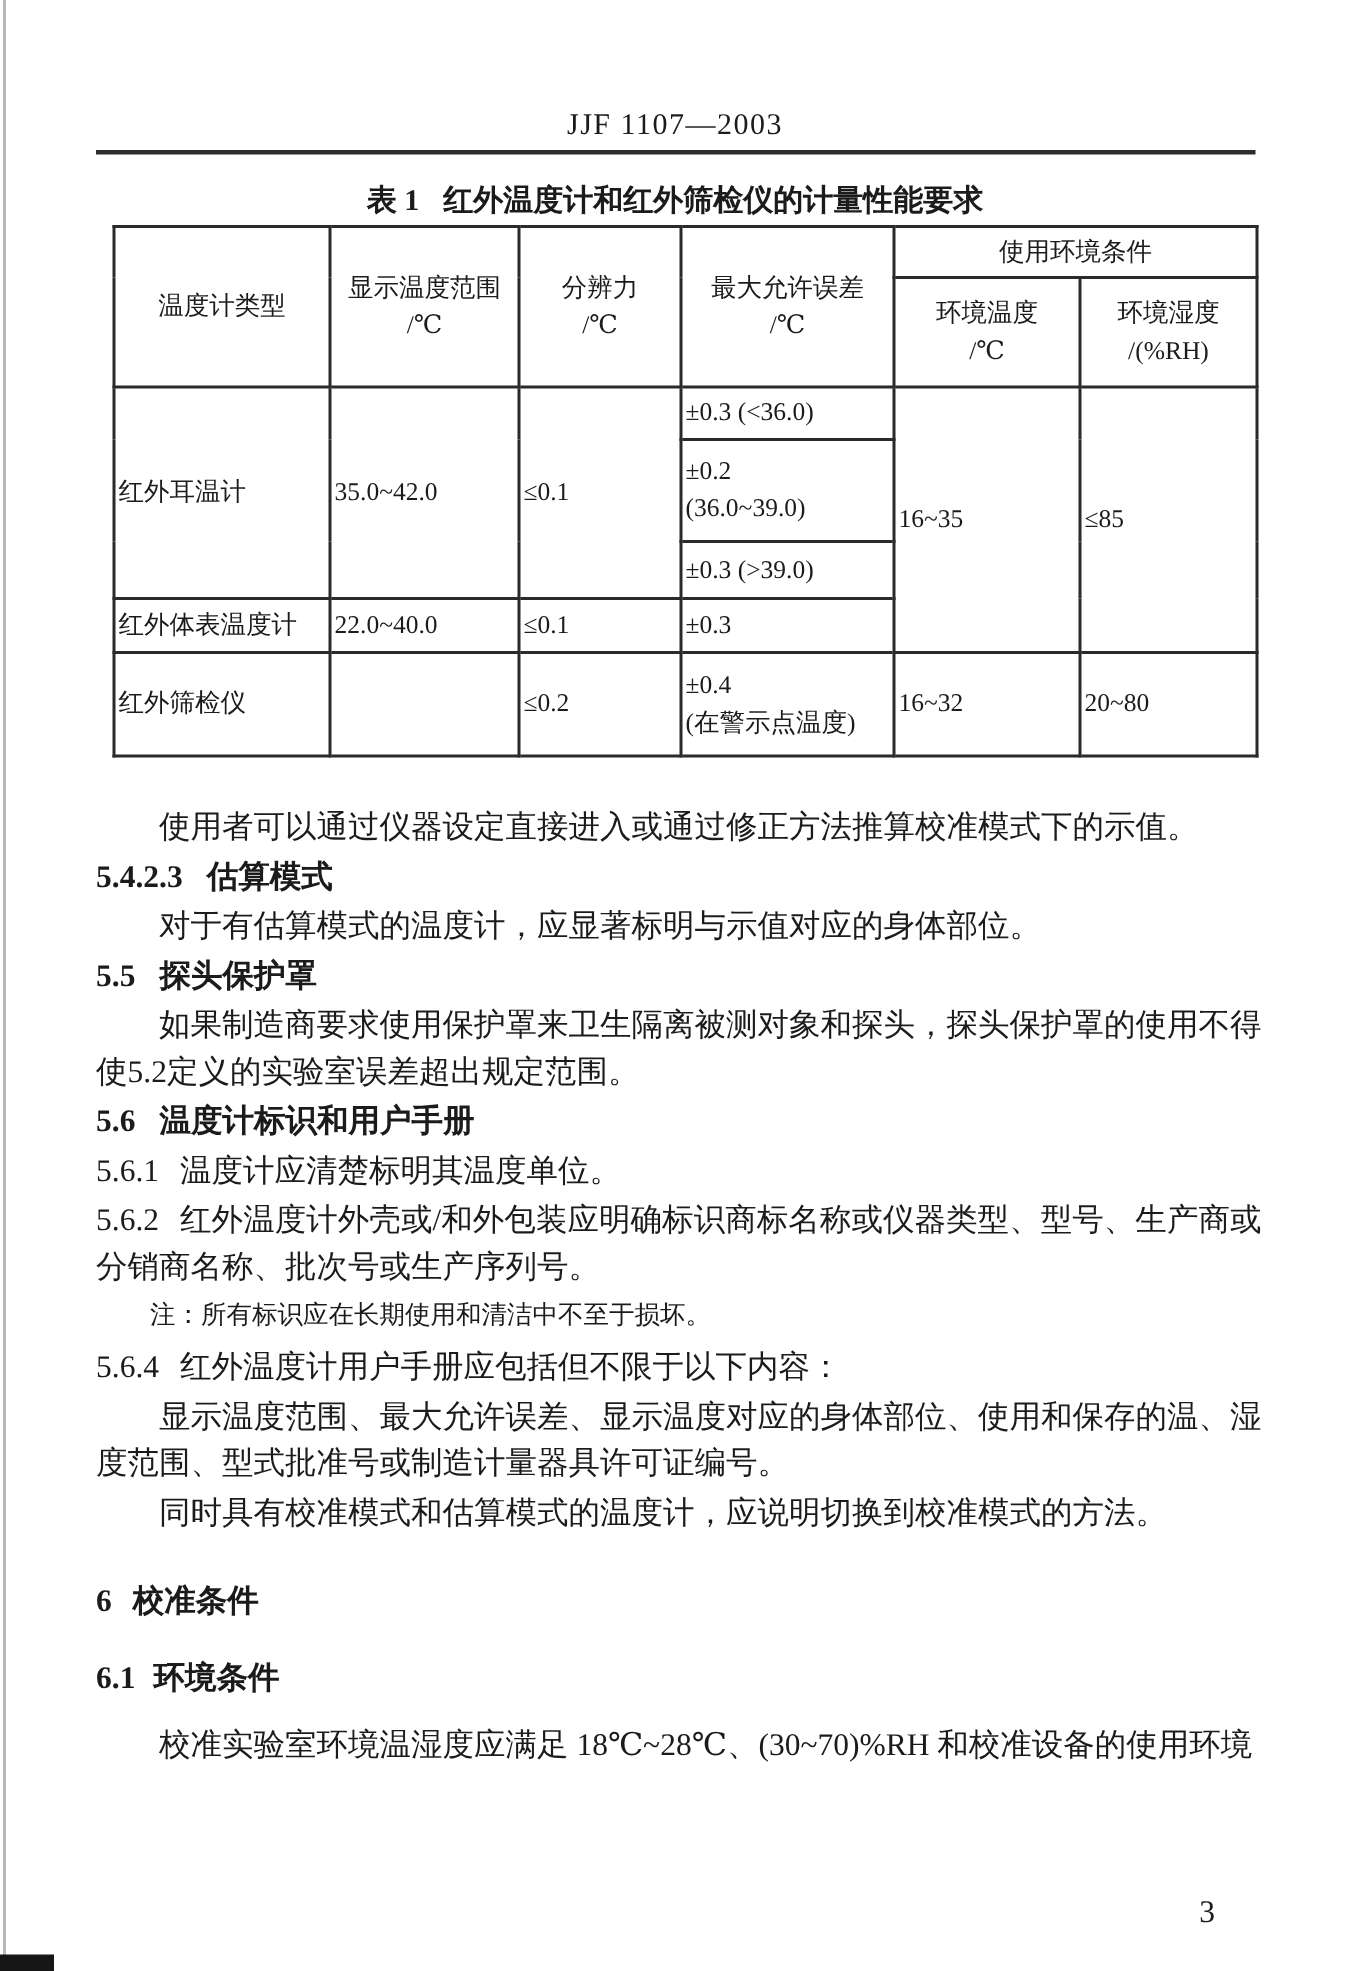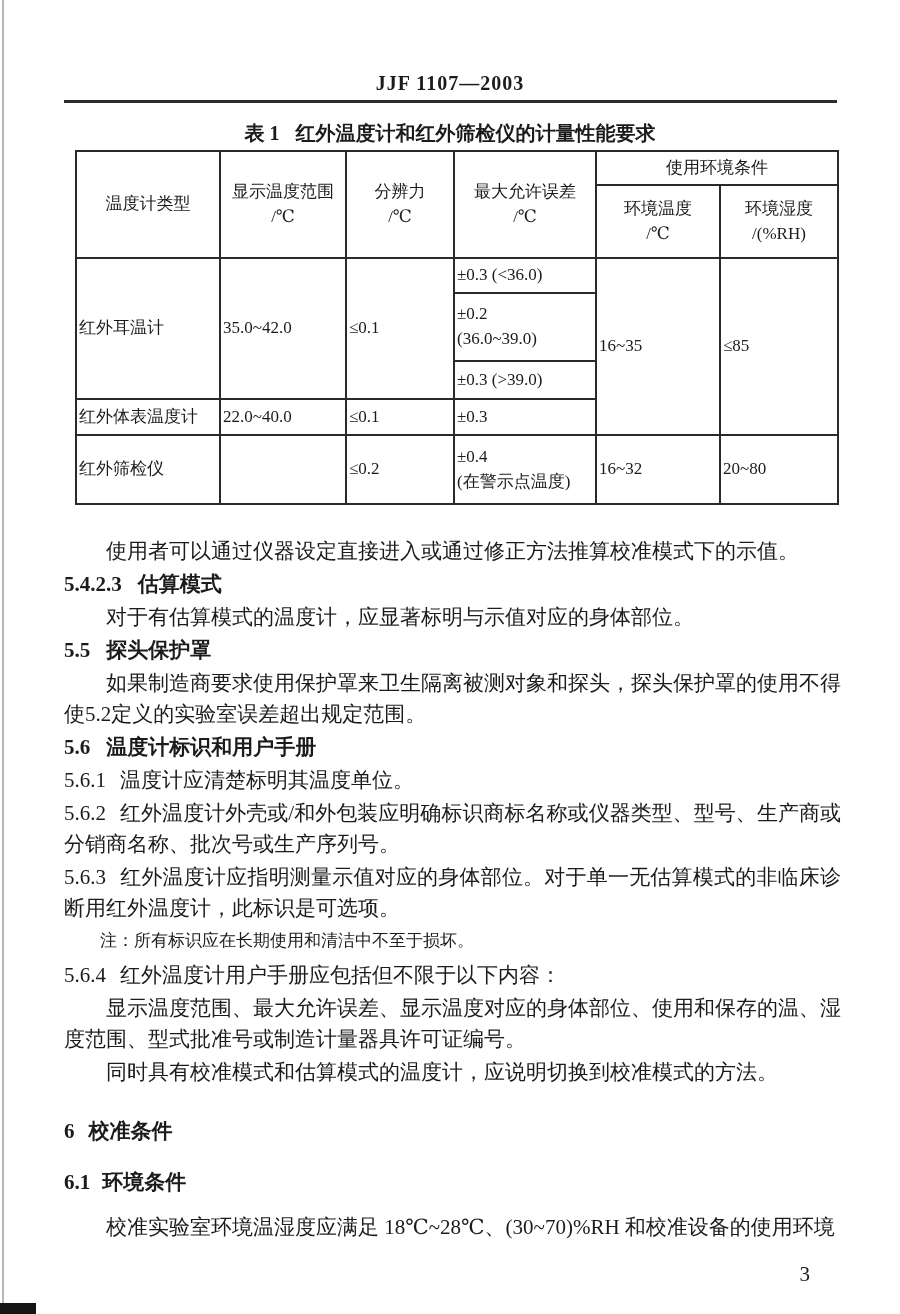--- a/index.html
+++ b/index.html
@@ -29,21 +29,21 @@
     width: 36px; height: 11px;
     background: #161616;
   }
 
   
   .doc-header {
     position: absolute;
     top: 72px; left: 0;
     width: 100%;
     text-align: center;
-    font-weight: bold;
+    font-weight: normal;
     font-size: 20px;
     letter-spacing: 1px;
   }
   .header-rule {
     position: absolute;
     top: 100px; left: 64px;
     width: 773px; height: 3px;
     background: #2c2c2c;
   }
 
@@ -226,23 +226,20 @@
   <div class="heading">
     <span class="num">5.6</span><span>温度计标识和用户手册</span>
   </div>
 
   <div class="clause">
     <span class="num">5.6.1</span><span>温度计应清楚标明其温度单位。</span>
   </div>
   <div class="clause">
     <span class="num">5.6.2</span><span>红外温度计外壳或/和外包装应明确标识商标名称或仪器类型、型号、生产商或分销商名称、批次号或生产序列号。</span>
   </div>
-  <div class="clause">
-    <span class="num">5.6.3</span><span>红外温度计应指明测量示值对应的身体部位。对于单一无估算模式的非临床诊断用红外温度计，此标识是可选项。</span>
-  </div>
   <div class="note">注：所有标识应在长期使用和清洁中不至于损坏。</div>
   <div class="clause">
     <span class="num">5.6.4</span><span>红外温度计用户手册应包括但不限于以下内容：</span>
   </div>
   <div class="para">显示温度范围、最大允许误差、显示温度对应的身体部位、使用和保存的温、湿度范围、型式批准号或制造计量器具许可证编号。</div>
   <div class="para">同时具有校准模式和估算模式的温度计，应说明切换到校准模式的方法。</div>
 
   <div class="chapter">
     <span class="num">6</span><span>校准条件</span>
   </div>

